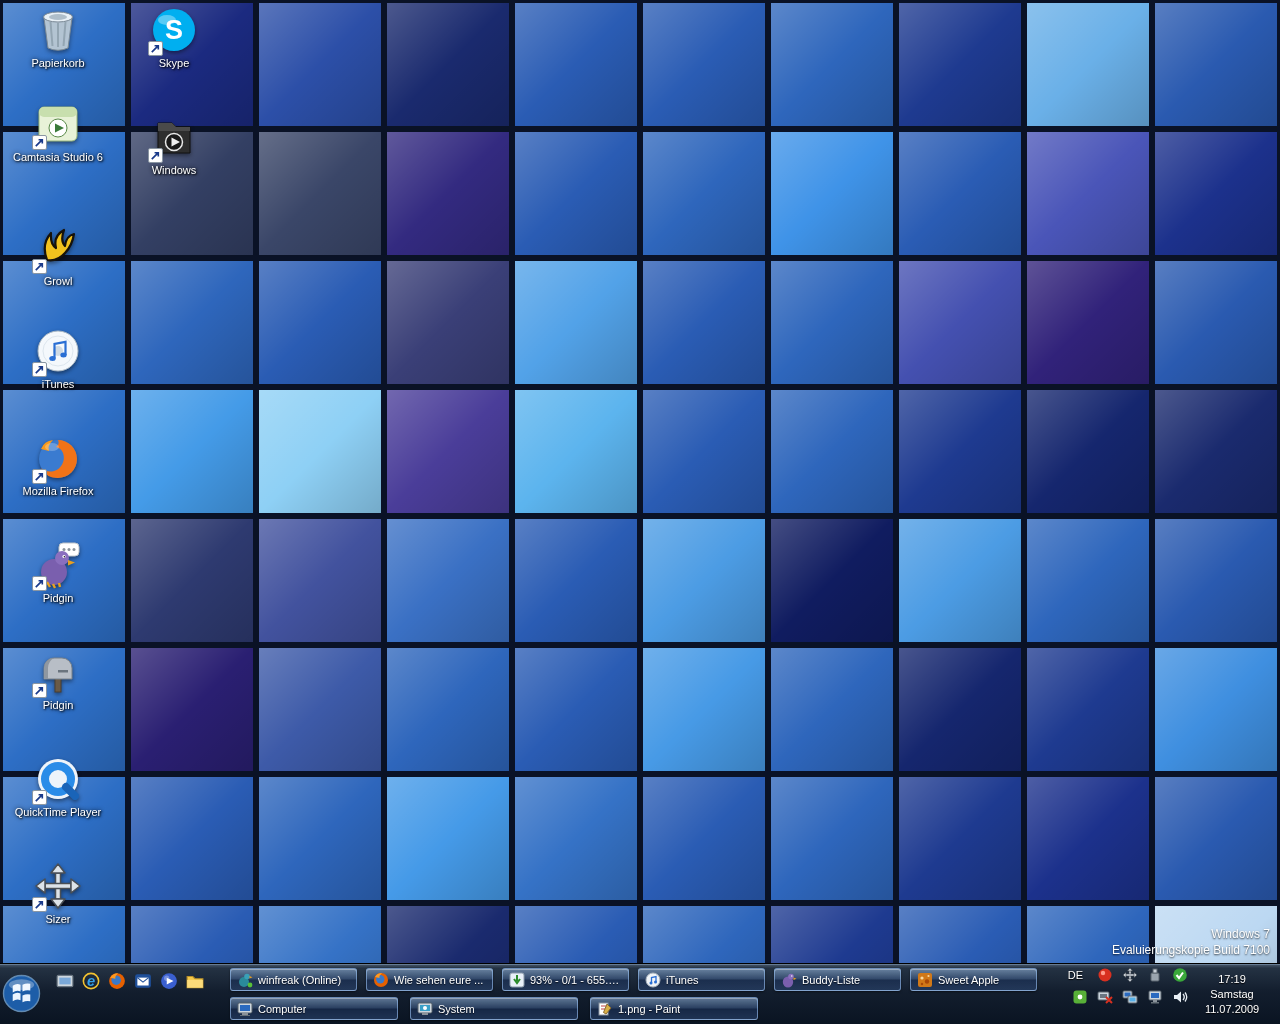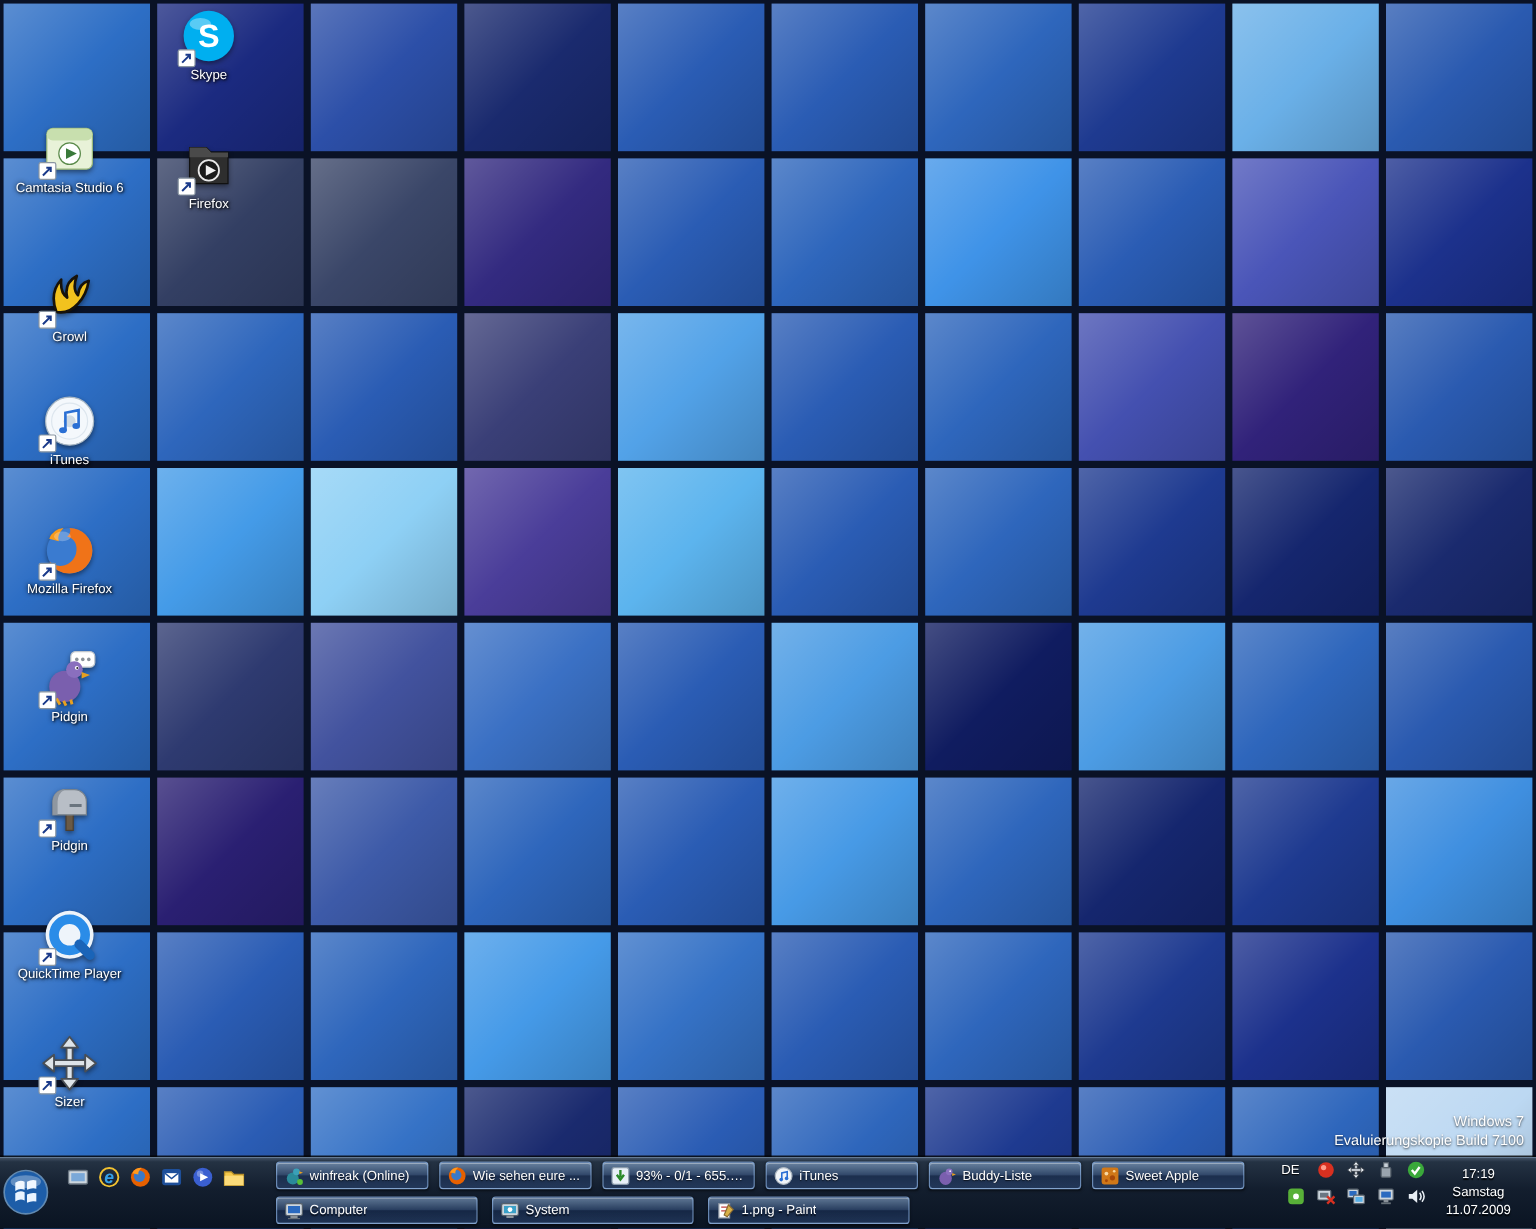--- a/index.html
+++ b/index.html
@@ -120,20 +120,29 @@
       <div class="tile" style="left: 387px; top: 906px; background: linear-gradient(135deg, rgba(255, 255, 255, 0.22), rgba(255, 255, 255, 0) 50%, rgba(0, 0, 0, 0.18)), rgb(26, 42, 110);"></div>
       <div class="tile" style="left: 515px; top: 906px; background: linear-gradient(135deg, rgba(255, 255, 255, 0.22), rgba(255, 255, 255, 0) 50%, rgba(0, 0, 0, 0.18)), rgb(42, 92, 180);"></div>
       <div class="tile" style="left: 643px; top: 906px; background: linear-gradient(135deg, rgba(255, 255, 255, 0.22), rgba(255, 255, 255, 0) 50%, rgba(0, 0, 0, 0.18)), rgb(46, 102, 188);"></div>
       <div class="tile" style="left: 771px; top: 906px; background: linear-gradient(135deg, rgba(255, 255, 255, 0.22), rgba(255, 255, 255, 0) 50%, rgba(0, 0, 0, 0.18)), rgb(30, 58, 144);"></div>
       <div class="tile" style="left: 899px; top: 906px; background: linear-gradient(135deg, rgba(255, 255, 255, 0.22), rgba(255, 255, 255, 0) 50%, rgba(0, 0, 0, 0.18)), rgb(42, 92, 180);"></div>
       <div class="tile" style="left: 1027px; top: 906px; background: linear-gradient(135deg, rgba(255, 255, 255, 0.22), rgba(255, 255, 255, 0) 50%, rgba(0, 0, 0, 0.18)), rgb(46, 102, 188);"></div>
       <div class="tile" style="left: 1155px; top: 906px; background: linear-gradient(135deg, rgba(255, 255, 255, 0.22), rgba(255, 255, 255, 0) 50%, rgba(0, 0, 0, 0.18)), rgb(188, 216, 242);"></div>
     </div>
 
   <div class="icons-layer">
+      <div class="desk-icon" style="left: 8px; top: 6px;">
+        <div class="di-img"><svg viewBox="0 0 48 48">
+            <path d="M10 12 L14 42 Q24 46.5 34 42 L38 12" fill="#cdd9e2" fill-opacity=".85" stroke="#7a8894"></path>
+            <ellipse cx="24" cy="11" rx="14.5" ry="5" fill="#e8f0f6" stroke="#7a8894"></ellipse>
+            <ellipse cx="24" cy="11" rx="9" ry="3" fill="#aebeca"></ellipse>
+            <path d="M16.5 16 L18.5 40 M24 17 L24 41 M31.5 16 L29.5 40" stroke="#93a5b2" stroke-width="2" fill="none"></path>
+          </svg></div>
+        <div class="di-label">Papierkorb</div>
+      </div>
       <div class="desk-icon" style="left: 124px; top: 6px;">
         <div class="di-img"><svg viewBox="0 0 48 48">
             <circle cx="24" cy="24" r="21" fill="#00aff0"></circle>
             <ellipse cx="17" cy="14" rx="9" ry="5" fill="rgba(255,255,255,.35)"></ellipse>
             <text x="24" y="33" font-size="27" font-family="Liberation Sans, sans-serif" font-weight="bold" fill="#fff" text-anchor="middle">S</text>
           </svg><div class="badge">
             <svg viewBox="0 0 14 14">
               <path d="M3 11 L10 4 M6 4 H10 V8" stroke="#1a3a8a" stroke-width="1.8" fill="none"></path>
             </svg>
           </div></div>
@@ -156,21 +165,21 @@
         <div class="di-img"><svg viewBox="0 0 48 48">
             <path d="M8 10 h14 l4 4 h14 v26 h-32 z" fill="#2e2e2e" stroke="#111"></path>
             <path d="M8 10 h14 l4 4 h14 v4 h-32 z" fill="#4a4a4a"></path>
             <circle cx="24" cy="29" r="8.5" fill="#1a1a1a" stroke="#e8e8e8" stroke-width="1.5"></circle>
             <path d="M21.5 24.5 L30 29 L21.5 33.5 Z" fill="#f0f0f0"></path>
           </svg><div class="badge">
             <svg viewBox="0 0 14 14">
               <path d="M3 11 L10 4 M6 4 H10 V8" stroke="#1a3a8a" stroke-width="1.8" fill="none"></path>
             </svg>
           </div></div>
-        <div class="di-label">Firefox</div>
+        <div class="di-label">Windows</div>
       </div>
       <div class="desk-icon" style="left: 8px; top: 224px;">
         <div class="di-img"><svg viewBox="0 0 48 48">
             <path d="M13 36 Q7 20 17 9 Q16 20 22 24 Q19 12 30 6 Q26 17 31 22 Q32 12 40 10 Q38 22 31 29 Q23 38 13 36 Z" fill="#f2c21e" stroke="#17120a" stroke-width="2.2" stroke-linejoin="round"></path>
           </svg><div class="badge">
             <svg viewBox="0 0 14 14">
               <path d="M3 11 L10 4 M6 4 H10 V8" stroke="#1a3a8a" stroke-width="1.8" fill="none"></path>
             </svg>
           </div></div>
         <div class="di-label">Growl</div>

